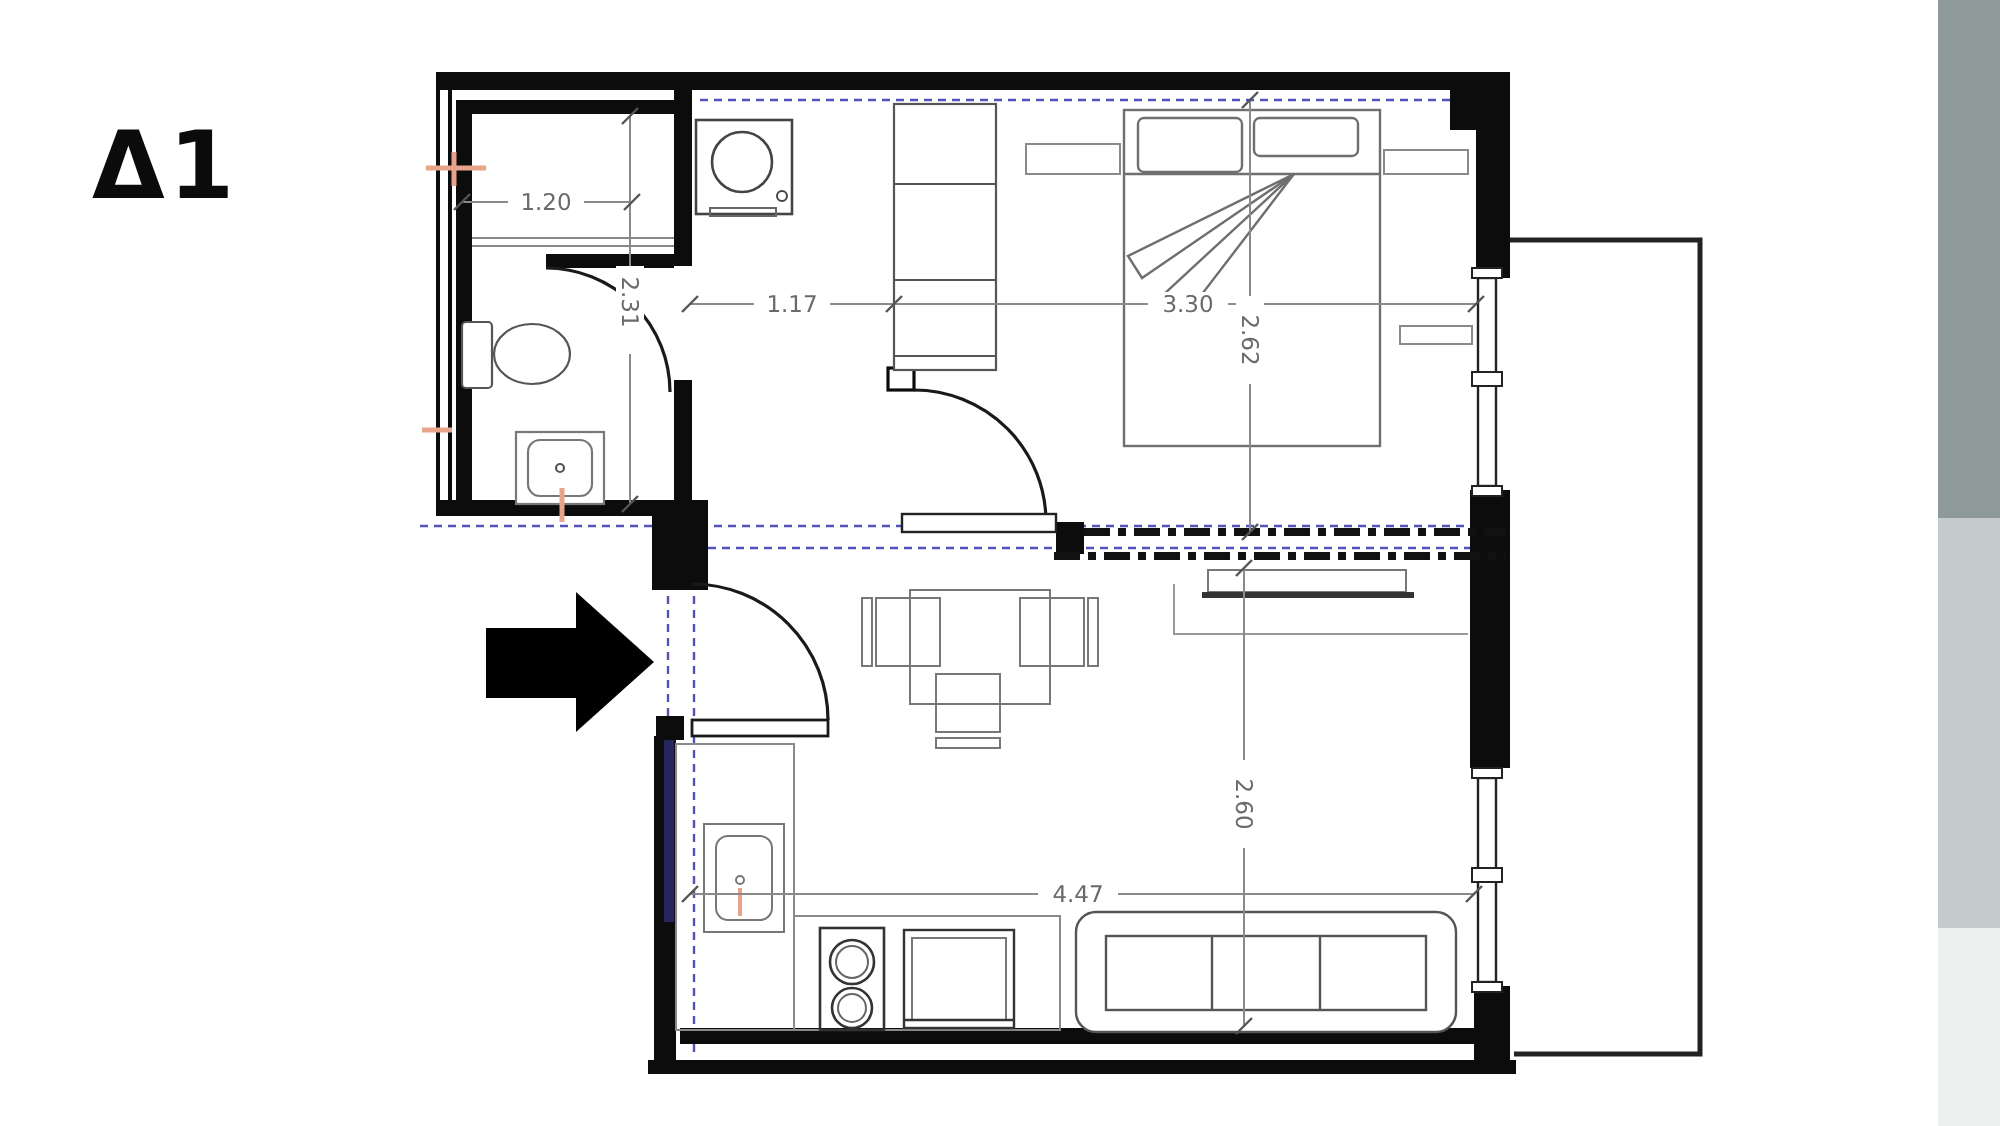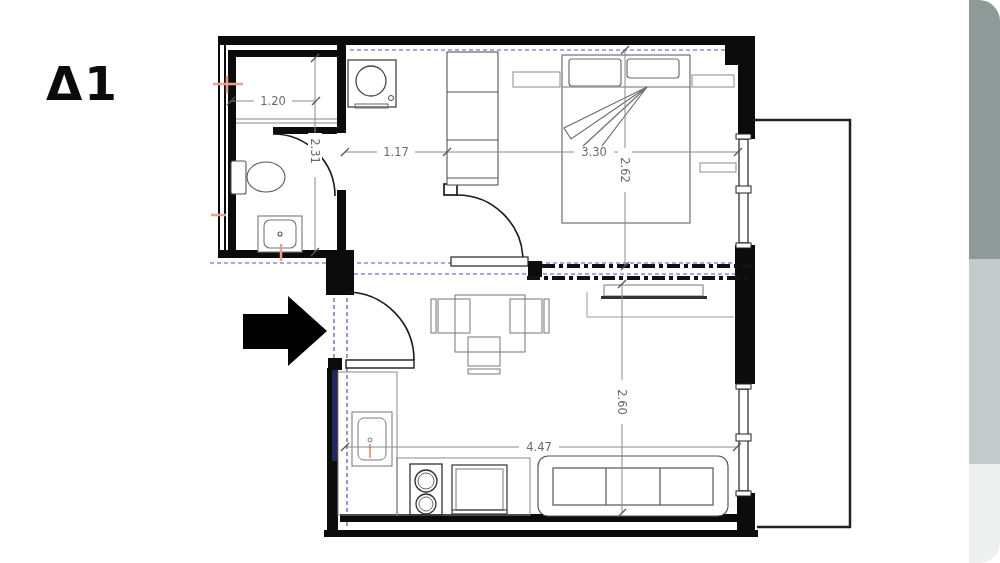--- a/index.html
+++ b/index.html
@@ -1,17 +1,17 @@
 <!DOCTYPE html>
 <html><head>
 <meta charset="utf-8">
 <style>
   html,body{margin:0;padding:0;background:#fff;}
   .screen{position:relative;width:1000px;height:563px;background:#ffffff;overflow:hidden;
-          font-family:"DejaVu Sans","Liberation Sans",sans-serif;border-radius:21px;}
+          font-family:"DejaVu Sans","Liberation Sans",sans-serif;}
   .unit-title{position:absolute;left:46px;top:56px;font-size:47px;font-weight:800;
               color:#0b0b0b;letter-spacing:2px;font-family:"DejaVu Sans","Liberation Sans",sans-serif;}
   .band{position:absolute;width:31px;left:969px;}
   .band.top{top:0;height:259px;background:#8e9a98;}
   .band.mid{top:259px;height:205px;background:#c5cbca;}
   .band.bot{top:464px;height:99px;background:#eef0ef;}
   svg{position:absolute;left:0;top:0;}
   text{font-family:"DejaVu Sans","Liberation Sans",sans-serif;font-size:11.5px;fill:#6a6a6a;}
 </style>
 </head>

